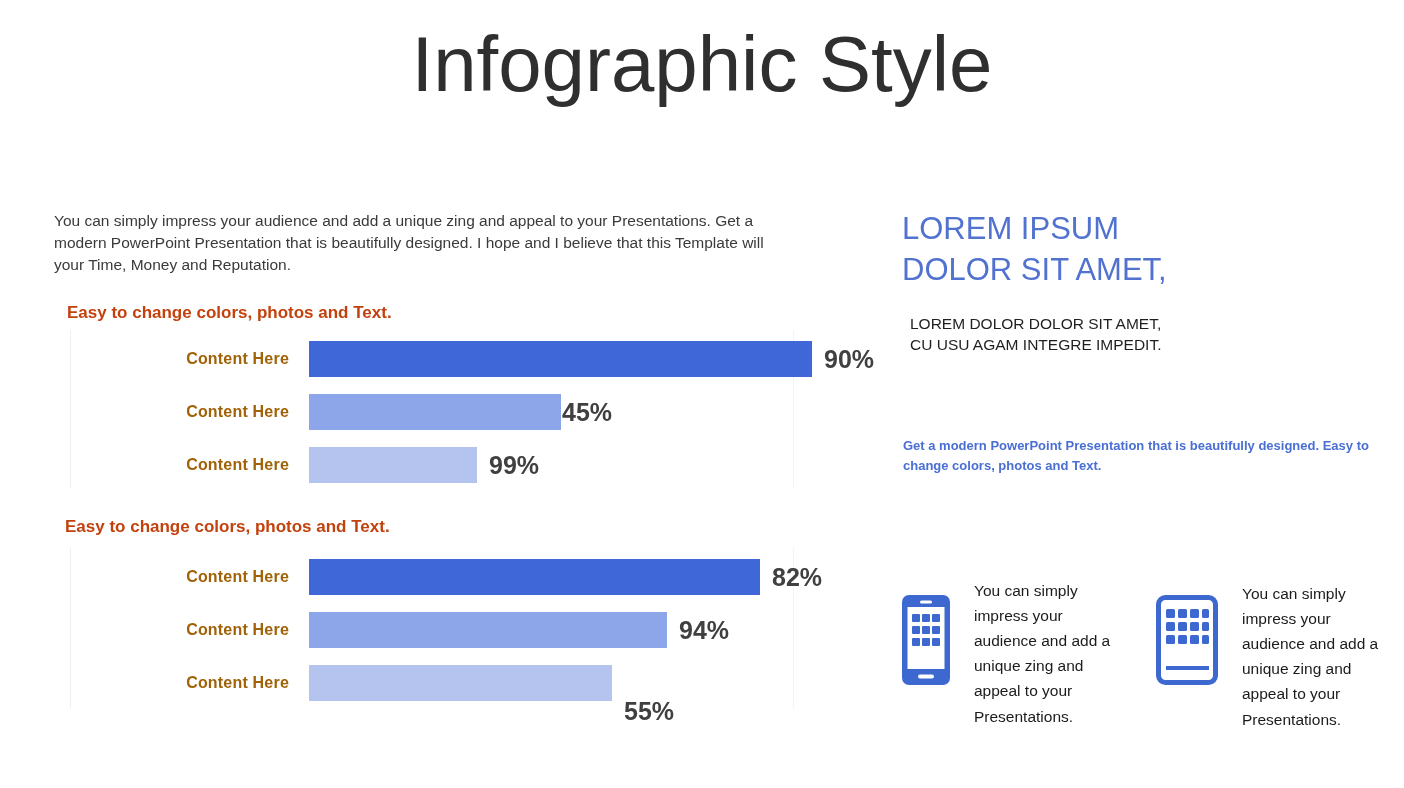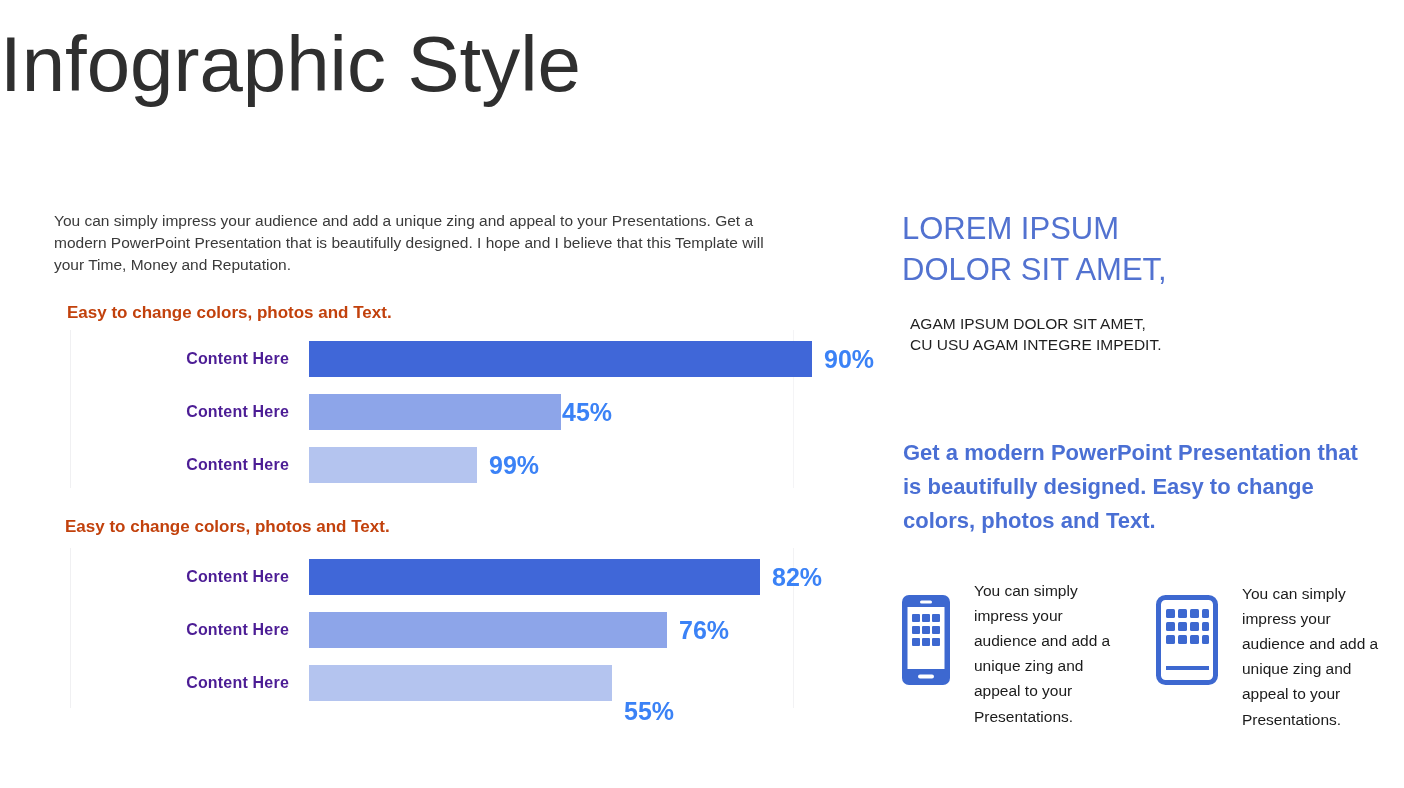--- a/index.html
+++ b/index.html
@@ -16,21 +16,21 @@
     font-family: "Liberation Sans", sans-serif;
     color: #333333;
   }
 
   
   .page-title {
     position: absolute;
     left: 0;
     top: 22px;
     width: 1404px;
-    text-align: left;
+    text-align: center;
     font-size: 78px;
     font-weight: 400;
     letter-spacing: 0px;
     color: #2f2f2f;
     line-height: 1.08;
     white-space: nowrap;
   }
 
   
   .left-col {
@@ -89,42 +89,42 @@
   .bar-label {
     position: absolute;
     left: 0;
     top: 0;
     width: 235px;
     height: 36px;
     line-height: 36px;
     text-align: right;
     font-size: 16px;
     font-weight: bold;
-    color: #4c1d95;
+    color: #a16207;
     letter-spacing: 0.2px;
     white-space: nowrap;
   }
   .bar-track {
     position: absolute;
     left: 255px;
     top: 0;
     height: 36px;
   }
   .bar-fill {
     height: 36px;
     width: 100%;
   }
   .bar-value {
     position: absolute;
     top: 0;
     height: 36px;
     line-height: 36px;
     font-size: 25px;
     font-weight: bold;
-    color: #3b82f6;
+    color: #404040;
     white-space: nowrap;
   }
 
   
   .right-col {
     position: absolute;
     left: 878px;
     top: 208px;
     width: 480px;
     margin-left: 24px;
@@ -145,21 +145,21 @@
     line-height: 1.35;
     color: #1f1f1f;
     margin: 0;
     white-space: nowrap;
   }
   .right-highlight {
     position: absolute;
     left: 1px;
     top: 228px;
     width: 470px;
-    font-size: 22px;
+    font-size: 13px;
     font-weight: bold;
     line-height: 1.54;
     color: #4a6fd4;
     margin: 0;
   }
 
   
   .feature {
     position: absolute;
     top: 365px;
@@ -236,41 +236,41 @@
         <div class="bar-fill" style="background: rgb(64, 103, 216);"></div>
       </div>
       <div class="bar-value" style="left: 718px;">82%</div>
     </div>
 
     <div class="bar-row r1">
       <div class="bar-label">Content  Here</div>
       <div class="bar-track" style="width: 358px;">
         <div class="bar-fill" style="background: rgb(141, 165, 233);"></div>
       </div>
-      <div class="bar-value" style="left: 625px;">76%</div>
+      <div class="bar-value" style="left: 625px;">94%</div>
     </div>
 
     <div class="bar-row r2">
       <div class="bar-label">Content  Here</div>
       <div class="bar-track" style="width: 303px;">
         <div class="bar-fill" style="background: rgb(180, 196, 239);"></div>
       </div>
       <div class="bar-value" style="left: 570px; margin-top: 28px;">55%</div>
     </div>
   </div>
 
 </div>
 
 <div class="right-col">
 
   <div class="right-title">LOREM IPSUM</div>
   <div class="right-title">DOLOR SIT AMET,</div>
 
   <div class="right-subtitle">
-    <div>AGAM IPSUM DOLOR SIT AMET,</div>
+    <div>LOREM DOLOR DOLOR SIT AMET,</div>
     <div>CU USU AGAM INTEGRE IMPEDIT.</div>
   </div>
 
   <p class="right-highlight">Get a modern PowerPoint  Presentation that is beautifully designed. Easy to change colors, photos and Text.</p>
 
   <div class="feature feature-phone">
     <div class="feature-icon">
       <svg width="48" height="90" viewBox="0 0 48 90" xmlns="http://www.w3.org/2000/svg">
         <rect x="0" y="0" width="48" height="90" rx="7" ry="7" fill="#3d68d0"></rect>
         <rect x="5.5" y="12" width="37" height="62" fill="#ffffff"></rect>

